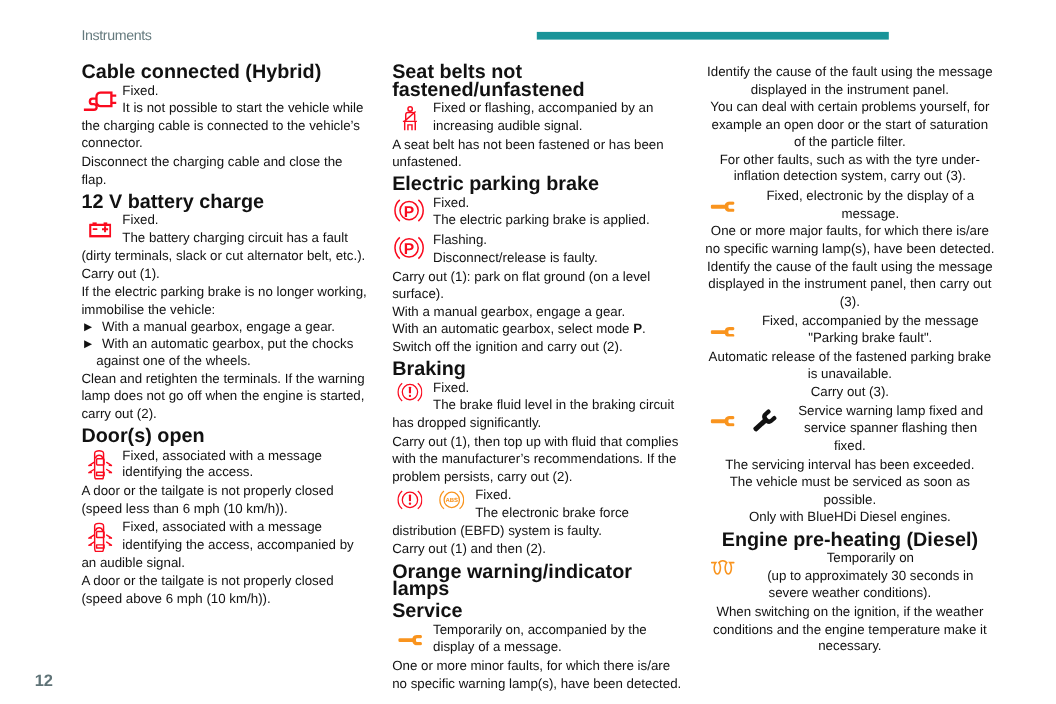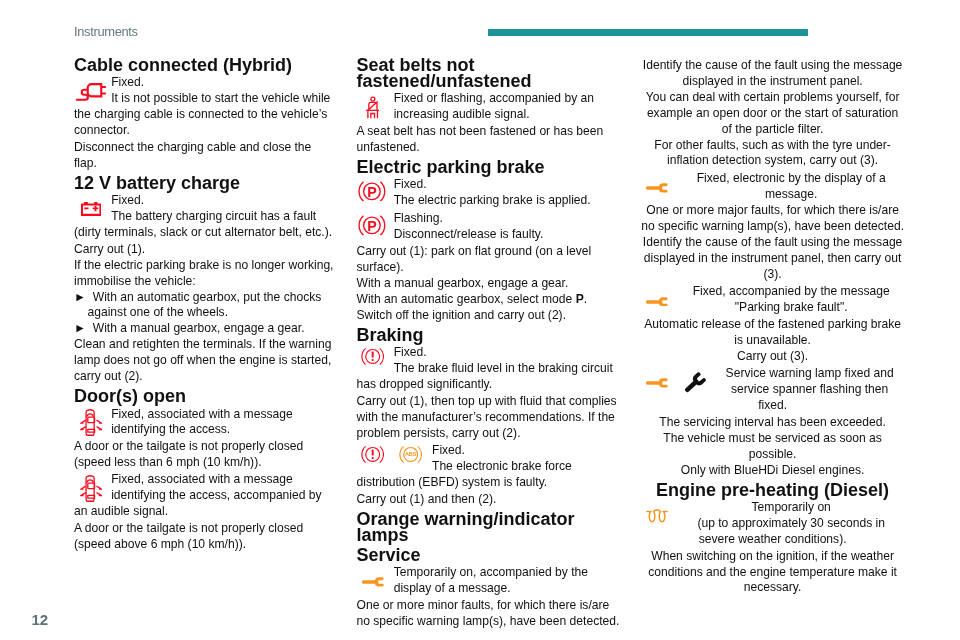--- a/index.html
+++ b/index.html
@@ -55,22 +55,22 @@
               <rect x="3.3" y="5.5" width="4.2" height="1.7" rx="0.25"></rect>
               <path d="M13.6 3.7 h1.85 v1.85 h1.85 v1.75 h-1.85 v1.85 h-1.85 v-1.85 h-1.85 v-1.75 h1.85 z"></path>
             </g>
           </svg>
         </div>
       <p>Fixed.</p>
       <p>The battery charging circuit has a fault (dirty terminals, slack or cut alternator belt, etc.).</p>
     </div>
     <p>Carry out (1).</p>
     <p>If the electric parking brake is no longer working, immobilise the vehicle:</p>
+    <p class="bullet"><span>►</span>&nbsp; <span>With a manual gearbox, engage a gear.</span></p>
     <p class="bullet"><span>►</span>&nbsp; <span>With an automatic gearbox, put the chocks against one of the wheels.</span></p>
-    <p class="bullet"><span>►</span>&nbsp; <span>With a manual gearbox, engage a gear.</span></p>
     <p>Clean and retighten the terminals. If the warning lamp does not go off when the engine is started, carry out (2).</p>
     <h3>Door(s) open</h3>
     <div class="blk">
       <div class="ico">
           <svg class="ic" style="left:5.5px;top:2.5px" width="22.4" height="28.0" viewBox="0 0 20.2 25.6">
             <g fill="none" stroke="var(--red)" stroke-width="1.2" stroke-linejoin="round" stroke-linecap="round">
               <path d="M5.4 3.0 q0-1.3 1.15-1.8 q1.2-0.5 2.55-0.5 q1.35 0 2.55 0.5 q1.15 0.5 1.15 1.8 v18.0 q0 2.0 -0.65 3.0 h-6.1 q-0.65-1.0 -0.65-3.0 z"></path>
               <path d="M6.2 6.6 q0.75-2.2 2.9-2.2 q2.15 0 2.9 2.2"></path>
               <rect x="7.0" y="7.4" width="6.2" height="5.1" rx="0.7"></rect>
               <path d="M7.0 18.6 h6.2 v2.6 h-6.2 z"></path>

